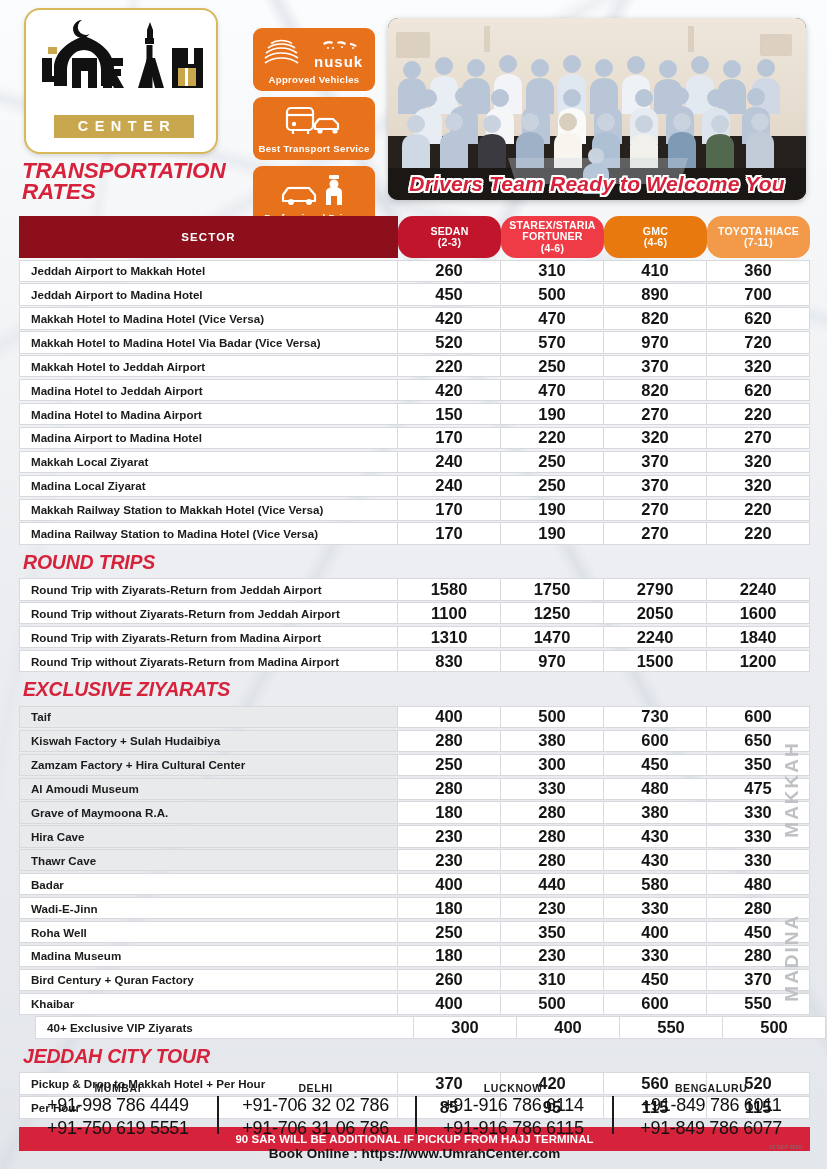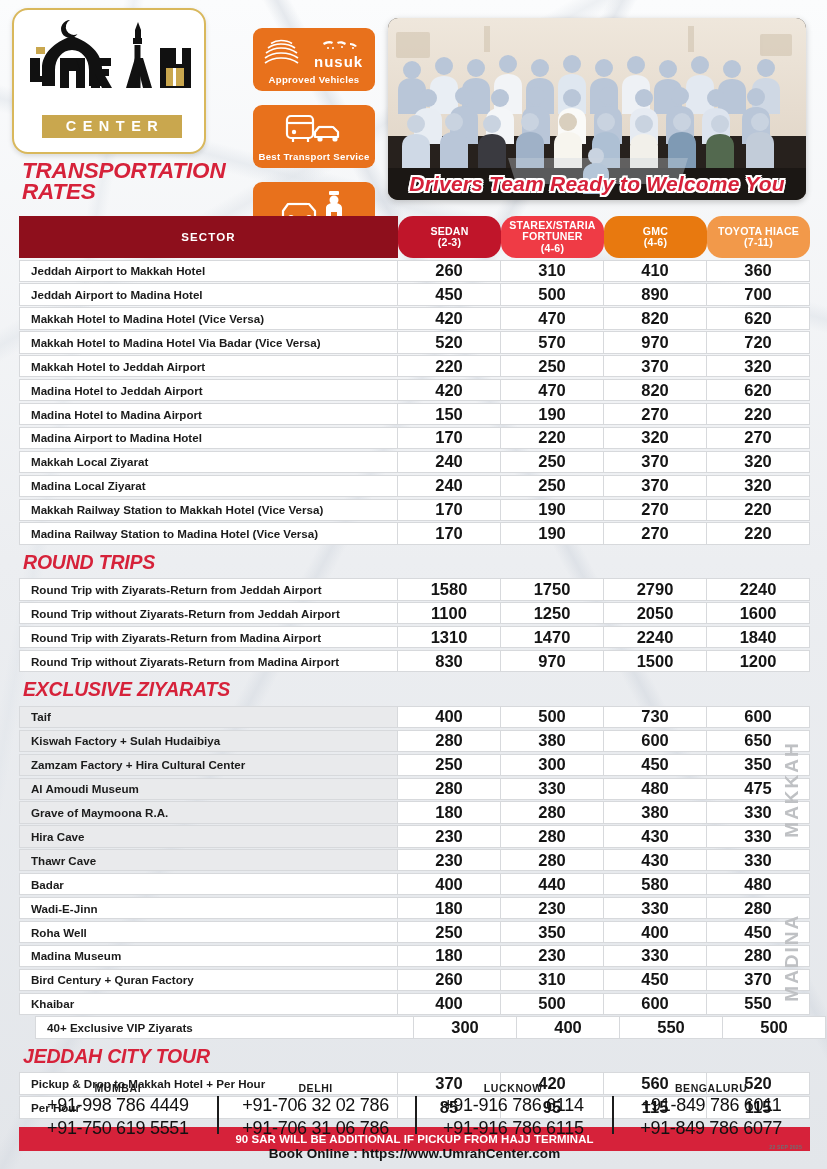--- a/index.html
+++ b/index.html
@@ -18,21 +18,21 @@
       linear-gradient(150deg, rgba(255,255,255,0) 20%, rgba(220,225,231,.45) 21%, rgba(255,255,255,0) 22%),
       linear-gradient(15deg,  rgba(255,255,255,0) 76%, rgba(216,222,229,.45) 77%, rgba(255,255,255,0) 78%),
       linear-gradient(100deg, rgba(255,255,255,0) 12%, rgba(222,227,233,.4) 13%, rgba(255,255,255,0) 14%),
       linear-gradient(180deg, #fbfcfd 0%, #eceef1 48%, #e3e6ea 100%);
   }
 
   
   .header { position: relative; height: 208px; }
 
   .logo-card {
-    position: absolute; left: 12px; top: 8px;
+    position: absolute; left: 24px; top: 8px;
     width: 194px; height: 146px;
     background: #ffffff;
     border: 2px solid #d9b85c;
     border-radius: 16px;
     box-shadow: 0 2px 5px rgba(0,0,0,.13);
     overflow: hidden;
   }
   .logo-mark { position: absolute; left: 0; top: 4px; width: 194px; height: 98px; }
   .logo-center {
     position: absolute; left: 28px; bottom: 14px;
@@ -40,21 +40,21 @@
     background: #c9a74e;
     color: #ffffff;
     font-size: 14.5px; font-weight: 700; letter-spacing: 6.5px;
     text-align: center; line-height: 23px; text-indent: 6px;
   }
 
   .badges { position: absolute; left: 253px; top: 28px; width: 122px; }
   .badge {
     background: #e8711c;
     border-radius: 9px;
-    margin-bottom: 14px;
+    margin-bottom: 6px;
     padding: 6px 4px 6px;
     text-align: center;
     color: #ffffff;
   }
   .badge-ico { height: 38px; display: flex; align-items: center; justify-content: center; }
   .badge-ico svg { display: block; }
   .badge-txt { font-size: 9.6px; font-weight: 700; letter-spacing: .3px; margin-top: 2px; white-space: nowrap; }
 
   .photo {
     position: absolute; left: 388px; top: 18px;

